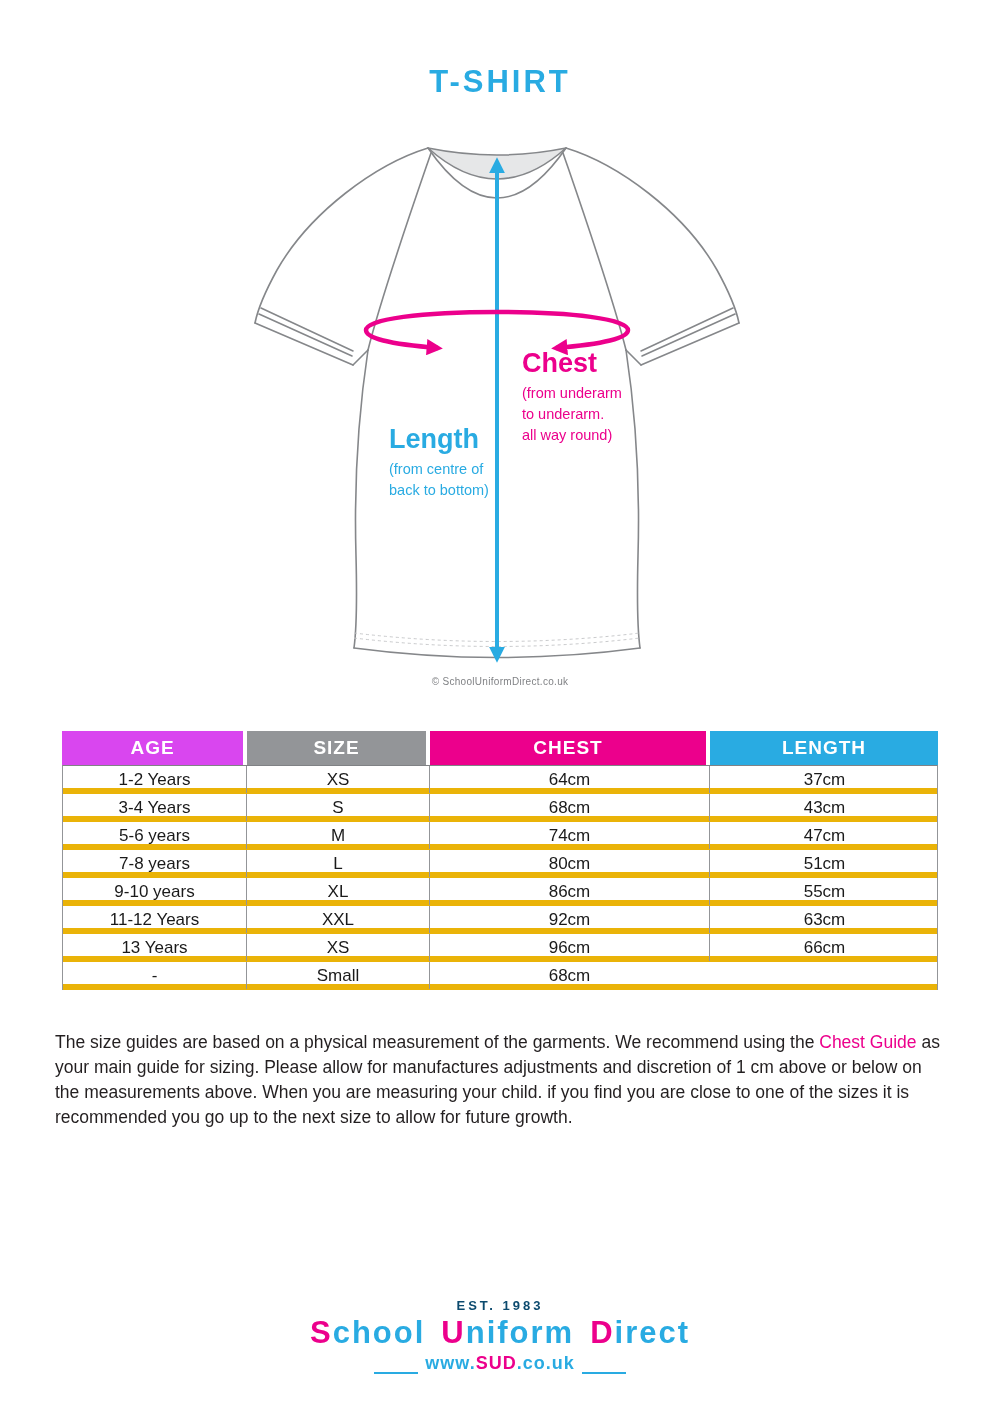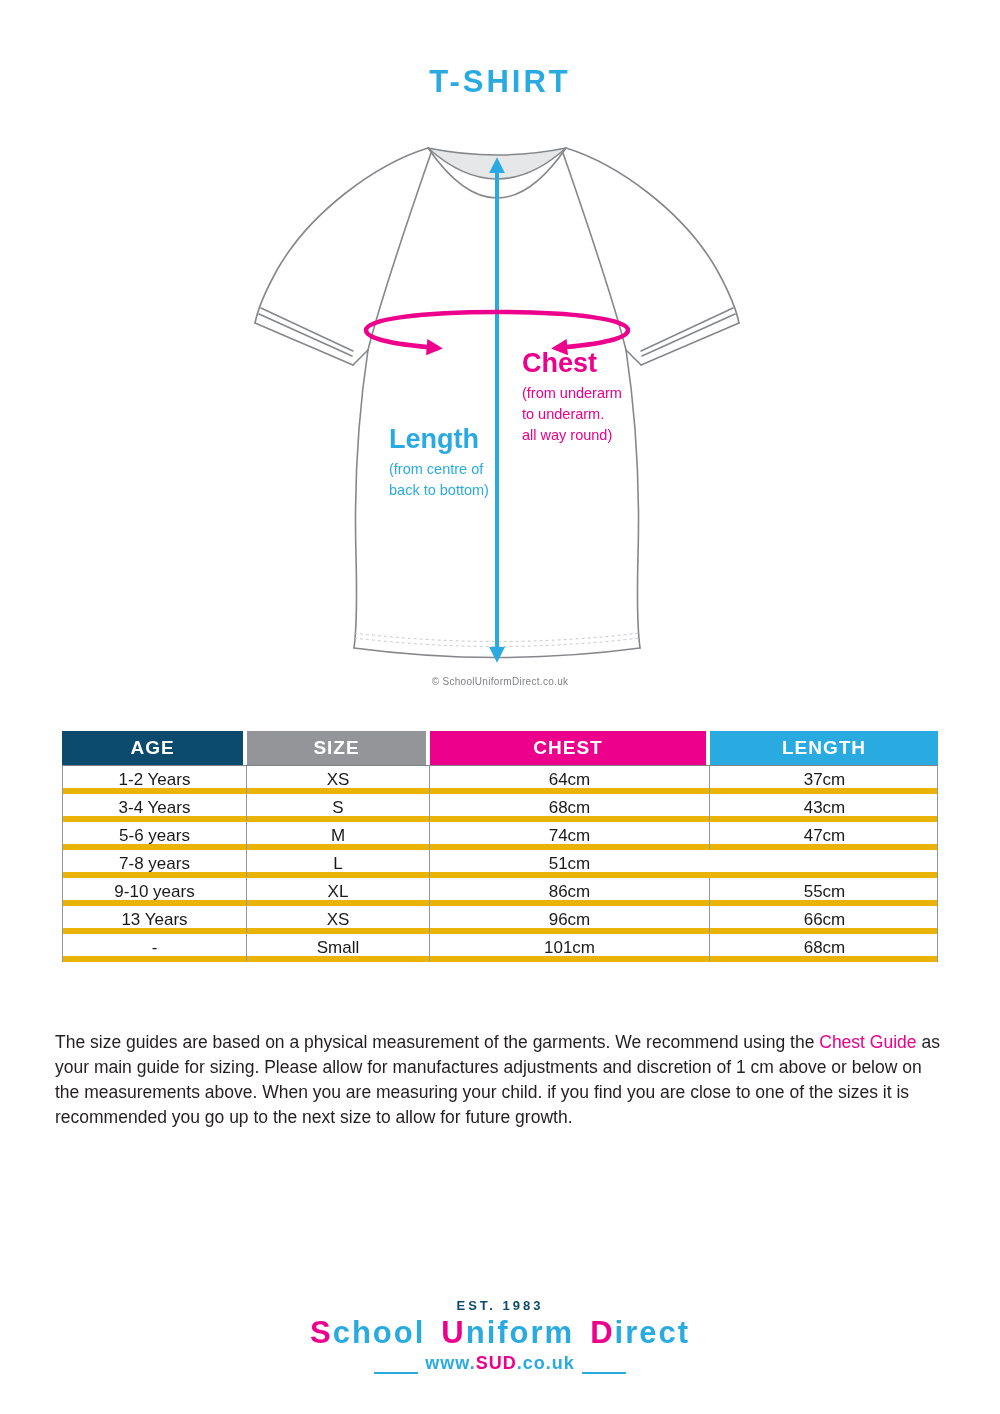--- a/index.html
+++ b/index.html
@@ -174,21 +174,21 @@
       <div class="big">Length</div>
       <div class="sub">(from centre of</div>
       <div class="sub">back to bottom)</div>
     </div>
   </div>
 
   <div class="copyright">© SchoolUniformDirect.co.uk</div>
 
   <div class="size-table">
     <div class="hrow">
-        <div class="hcell" style="background: #0c4a6e;">AGE</div>
+        <div class="hcell" style="background: #d946ef;">AGE</div>
         <div class="hcell" style="background: rgb(147, 149, 152);">SIZE</div>
         <div class="hcell" style="background: rgb(236, 0, 140);">CHEST</div>
         <div class="hcell" style="background: rgb(41, 171, 226);">LENGTH</div>
       </div>
     <div class="tbody">
         <div class="trow">
           <div class="tcell">1-2 Years</div>
           <div class="tcell">XS</div>
           <div class="tcell">64cm</div>
           <div class="tcell">37cm</div>
@@ -201,38 +201,44 @@
         </div>
         <div class="trow">
           <div class="tcell">5-6 years</div>
           <div class="tcell">M</div>
           <div class="tcell">74cm</div>
           <div class="tcell">47cm</div>
         </div>
         <div class="trow">
           <div class="tcell">7-8 years</div>
           <div class="tcell">L</div>
+          <div class="tcell">80cm</div>
           <div class="tcell">51cm</div>
         </div>
         <div class="trow">
           <div class="tcell">9-10 years</div>
           <div class="tcell">XL</div>
           <div class="tcell">86cm</div>
           <div class="tcell">55cm</div>
         </div>
         <div class="trow">
+          <div class="tcell">11-12 Years</div>
+          <div class="tcell">XXL</div>
+          <div class="tcell">92cm</div>
+          <div class="tcell">63cm</div>
+        </div>
+        <div class="trow">
           <div class="tcell">13 Years</div>
           <div class="tcell">XS</div>
           <div class="tcell">96cm</div>
           <div class="tcell">66cm</div>
         </div>
         <div class="trow">
           <div class="tcell">-</div>
           <div class="tcell">Small</div>
-          <div class="tcell">101cm</div>
           <div class="tcell">68cm</div>
         </div>
       </div>
   </div>
 
   <div class="size-note"><span>The size guides are based on a physical measurement of the garments. We recommend using the </span><span class="highlight">Chest Guide</span><span> as your main guide for sizing. Please allow for manufactures adjustments and discretion of  1 cm above or below on the measurements above. When you are measuring your child. if you find you are close to one of the sizes it is recommended you go up to the next size to allow for future growth.</span></div>
 
   <div class="footer-logo">
     <div class="est-text">EST. 1983</div>
     <div class="logo-line">

